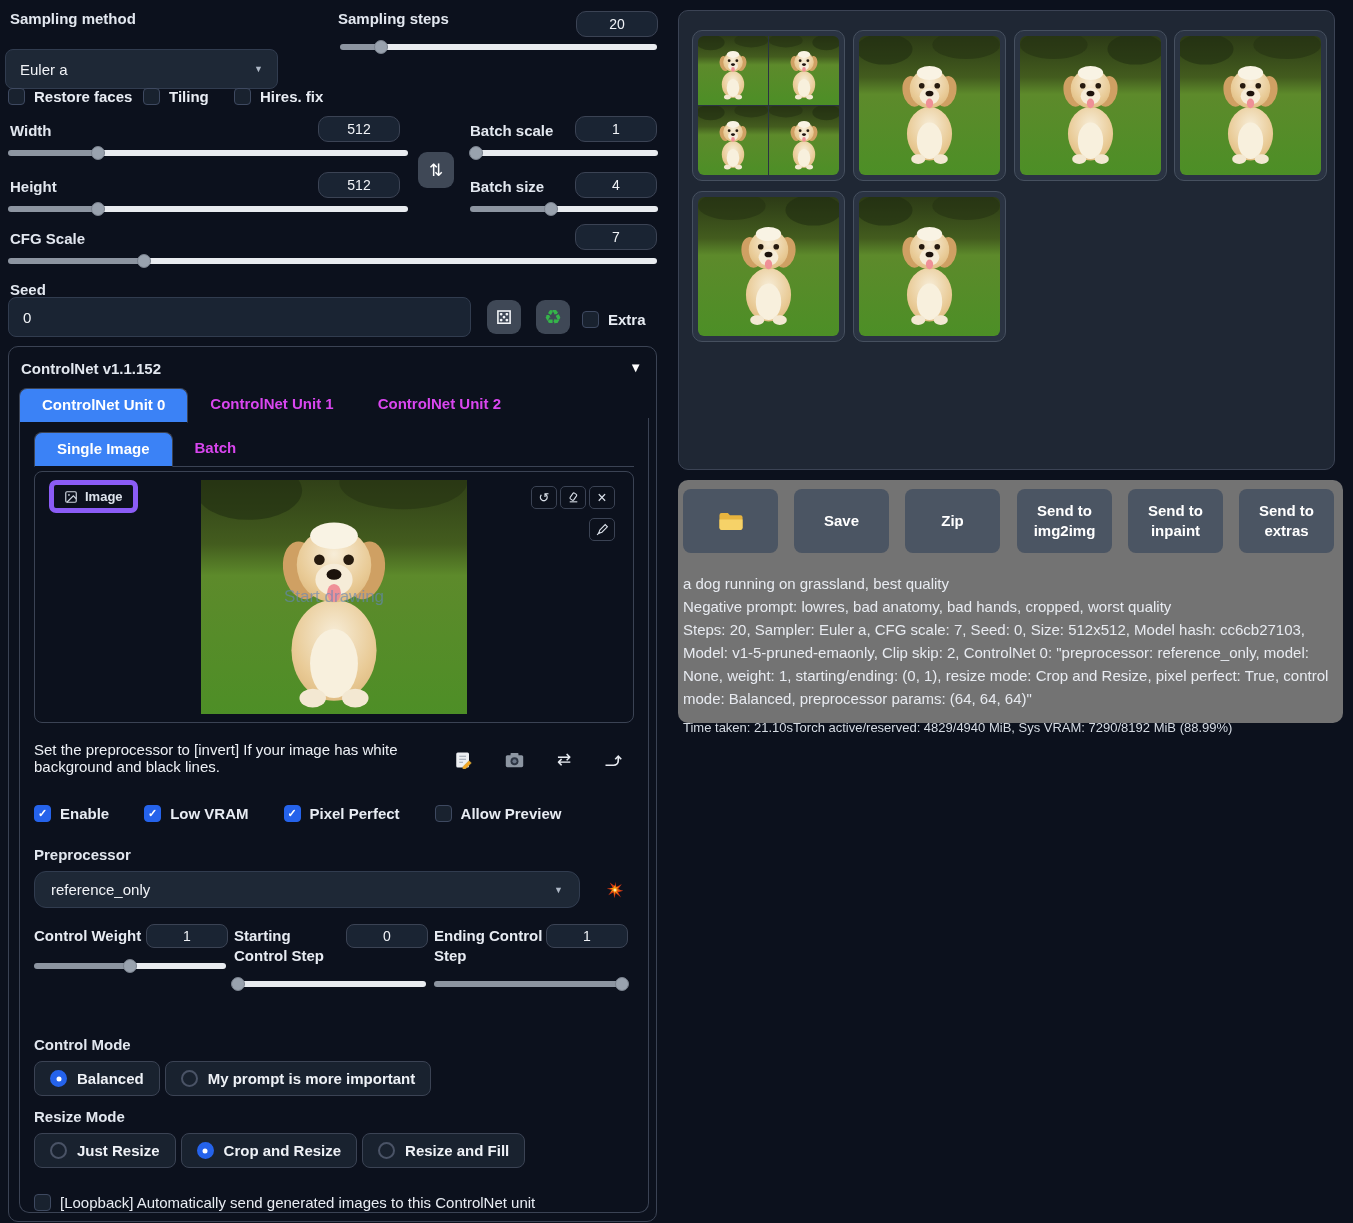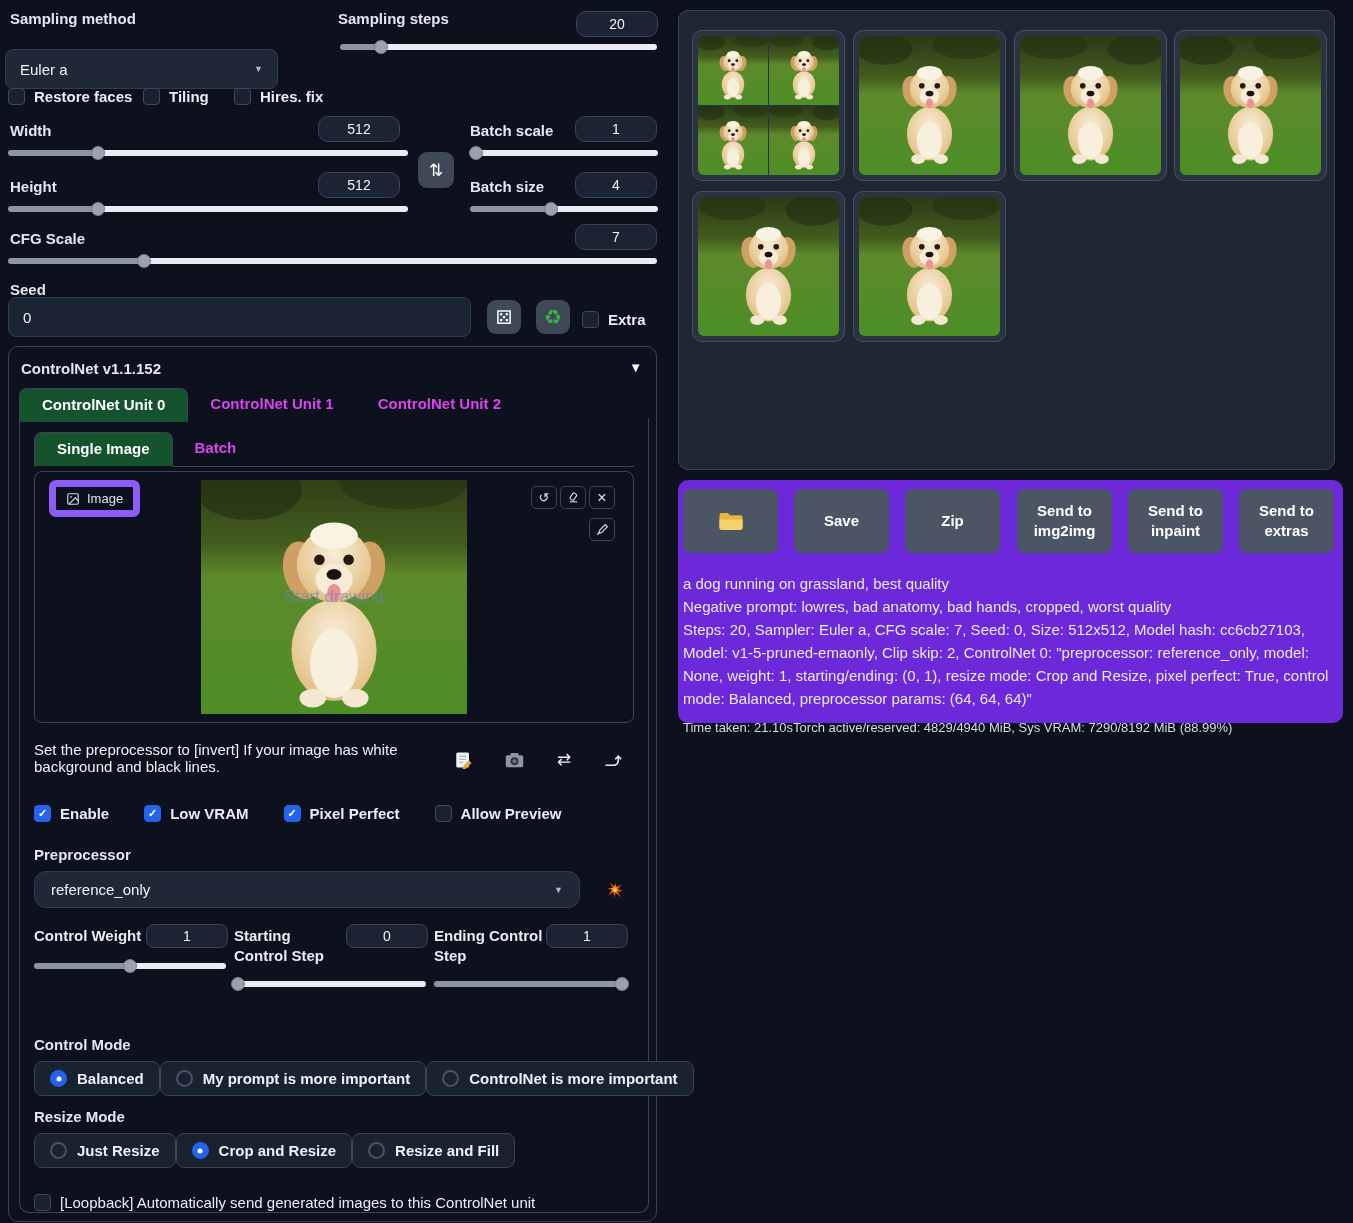--- a/index.html
+++ b/index.html
@@ -43,28 +43,28 @@
   .sqbtn{position:absolute;background:#3f4856;border-radius:9px;display:flex;align-items:center;
        justify-content:center;color:#fff}
 
   
   .panel{position:absolute;border:1px solid #3b4354;border-radius:10px;box-sizing:border-box}
 
   
   .tabs{display:flex;border-bottom:1px solid #3b4354}
   .tab{padding:7px 22px 9px;color:#d946ef;font-weight:600;white-space:nowrap}
   .tab.active{color:#fff;border:1px solid #3b4354;border-bottom:1px solid #0c111d;
-       border-radius:8px 8px 0 0;background:#14532d;margin-bottom:-1px}
+       border-radius:8px 8px 0 0;background:#3b82f6;margin-bottom:-1px}
 
   .unitbody{position:absolute;left:10px;right:7px;top:71px;bottom:8px;border:1px solid #3b4354;
        border-top:none;border-radius:0 0 10px 10px;padding:14px;box-sizing:border-box}
 
   .imgbox{position:relative;margin-top:4px;height:250px;border:1px solid #3b4354;border-radius:8px}
   .imgtag{position:absolute;left:14px;top:8px;display:flex;align-items:center;gap:7px;padding:4px 10px;
-       border:7px solid #8b5cf6;border-radius:7px;font-size:13px;color:#dde3ec;font-weight:400}
+       border:5px solid #8b5cf6;border-radius:7px;font-size:13px;color:#dde3ec;font-weight:700}
   .dogmain{position:absolute;left:50%;top:8px;transform:translateX(-50%);width:266px;height:234px}
   .wm{position:absolute;inset:0;display:flex;align-items:center;justify-content:center;
        color:rgba(98,134,185,.62);font-size:17px;pointer-events:none}
   .ibtns{position:absolute;top:14px;right:18px;display:flex;gap:3px}
   .ib{width:24px;height:21px;border:1px solid #3b4354;border-radius:5px;display:flex;align-items:center;
        justify-content:center;color:#dbe1ea;font-size:13px;background:rgba(13,18,28,.35)}
 
   .noterow{display:flex;margin-top:18px;align-items:flex-start}
   .notetext{width:412px;line-height:17px;color:#edf0f5}
   .noteicons{display:flex;gap:33px;margin-left:8px;margin-top:8px;align-items:center;color:#e8ecf2}
@@ -74,41 +74,41 @@
   .pprow{display:flex;align-items:center;margin-top:8px;gap:26px}
   .ddf{position:relative;width:546px;height:37px;background:#1e2836;border:1px solid #313c4f;
        border-radius:12px;display:flex;align-items:center;padding:0 16px;box-sizing:border-box;color:#f1f3f7}
 
   .wgrid{display:flex;margin-top:16px}
   .wcol{width:202px}
   .whead{display:flex;align-items:flex-start}
   .wlabel{font-weight:600;width:112px;line-height:20px;padding-top:2px}
   .wcol .sliderf{width:192px;margin-top:10px}
 
-  .chips{display:flex;margin-top:8px}
+  .chips{display:flex;gap:5px;margin-top:8px}
   .chip{display:flex;gap:10px;align-items:center;border:1px solid #3b4354;background:#19222f;
        border-radius:8px;padding:8px 15px;font-weight:600;color:#eef1f6;white-space:nowrap}
   .radio{width:17px;height:17px;border-radius:50%;border:2px solid #4a5366;box-sizing:border-box;position:relative;flex:0 0 auto}
   .chip.selected .radio{background:#2563eb;border-color:#2563eb}
   .chip.selected .radio::after{content:"";position:absolute;left:50%;top:50%;width:5px;height:5px;
        border-radius:50%;background:#fff;transform:translate(-50%,-50%)}
   .loop{display:flex;gap:10px;margin-top:26px;align-items:center}
 
   
   .gallery{position:absolute;left:678px;top:10px;width:657px;height:460px;background:#1f2734;
        border:1px solid #3b4354;border-radius:10px;box-sizing:border-box}
   .thumb{position:absolute;width:153px;height:151px;border:1px solid #46505f;border-radius:10px;
        background:#2a3342;box-sizing:border-box;padding:5px}
   .thumb svg{display:block;width:100%;height:100%;border-radius:6px}
   .grid4{display:grid;grid-template-columns:1fr 1fr;grid-template-rows:1fr 1fr;gap:1px;width:100%;height:100%;
        border-radius:6px;overflow:hidden}
   .grid4 svg{border-radius:0}
   .flip{transform:scaleX(-1)}
 
-  .actpanel{position:absolute;left:678px;top:480px;width:665px;height:243px;background:#6d28d9;border-radius:10px}
+  .actpanel{position:absolute;left:678px;top:480px;width:665px;height:243px;background:#737373;border-radius:10px}
   .abtn{position:absolute;top:9px;width:95px;height:64px;background:#4b5563;border-radius:8px;
        display:flex;align-items:center;justify-content:center;text-align:center;font-weight:700;
        color:#fff;font-size:15px;line-height:1.35;padding:0 8px;box-sizing:border-box}
   .outtext{position:absolute;left:5px;top:92px;width:652px;font-size:15px;line-height:23px;color:#e8ebf1}
   .timetext{margin-top:6px;font-size:13px;color:#d6dce4}
 
   .glyph{line-height:1}
 </style>
 </head>
 <body>
@@ -381,24 +381,20 @@
       <div class="sect" style="margin-top:44px">Control Mode</div>
       <div class="chips">
         <div class="chip selected">
           <span class="radio"></span>
           <span>Balanced</span>
         </div>
         <div class="chip">
           <span class="radio"></span>
           <span>My prompt is more important</span>
         </div>
-        <div class="chip">
-          <span class="radio"></span>
-          <span>ControlNet is more important</span>
-        </div>
       </div>
 
       <div class="sect" style="margin-top:12px">Resize Mode</div>
       <div class="chips">
         <div class="chip">
           <span class="radio"></span>
           <span>Just Resize</span>
         </div>
         <div class="chip selected">
           <span class="radio"></span>

